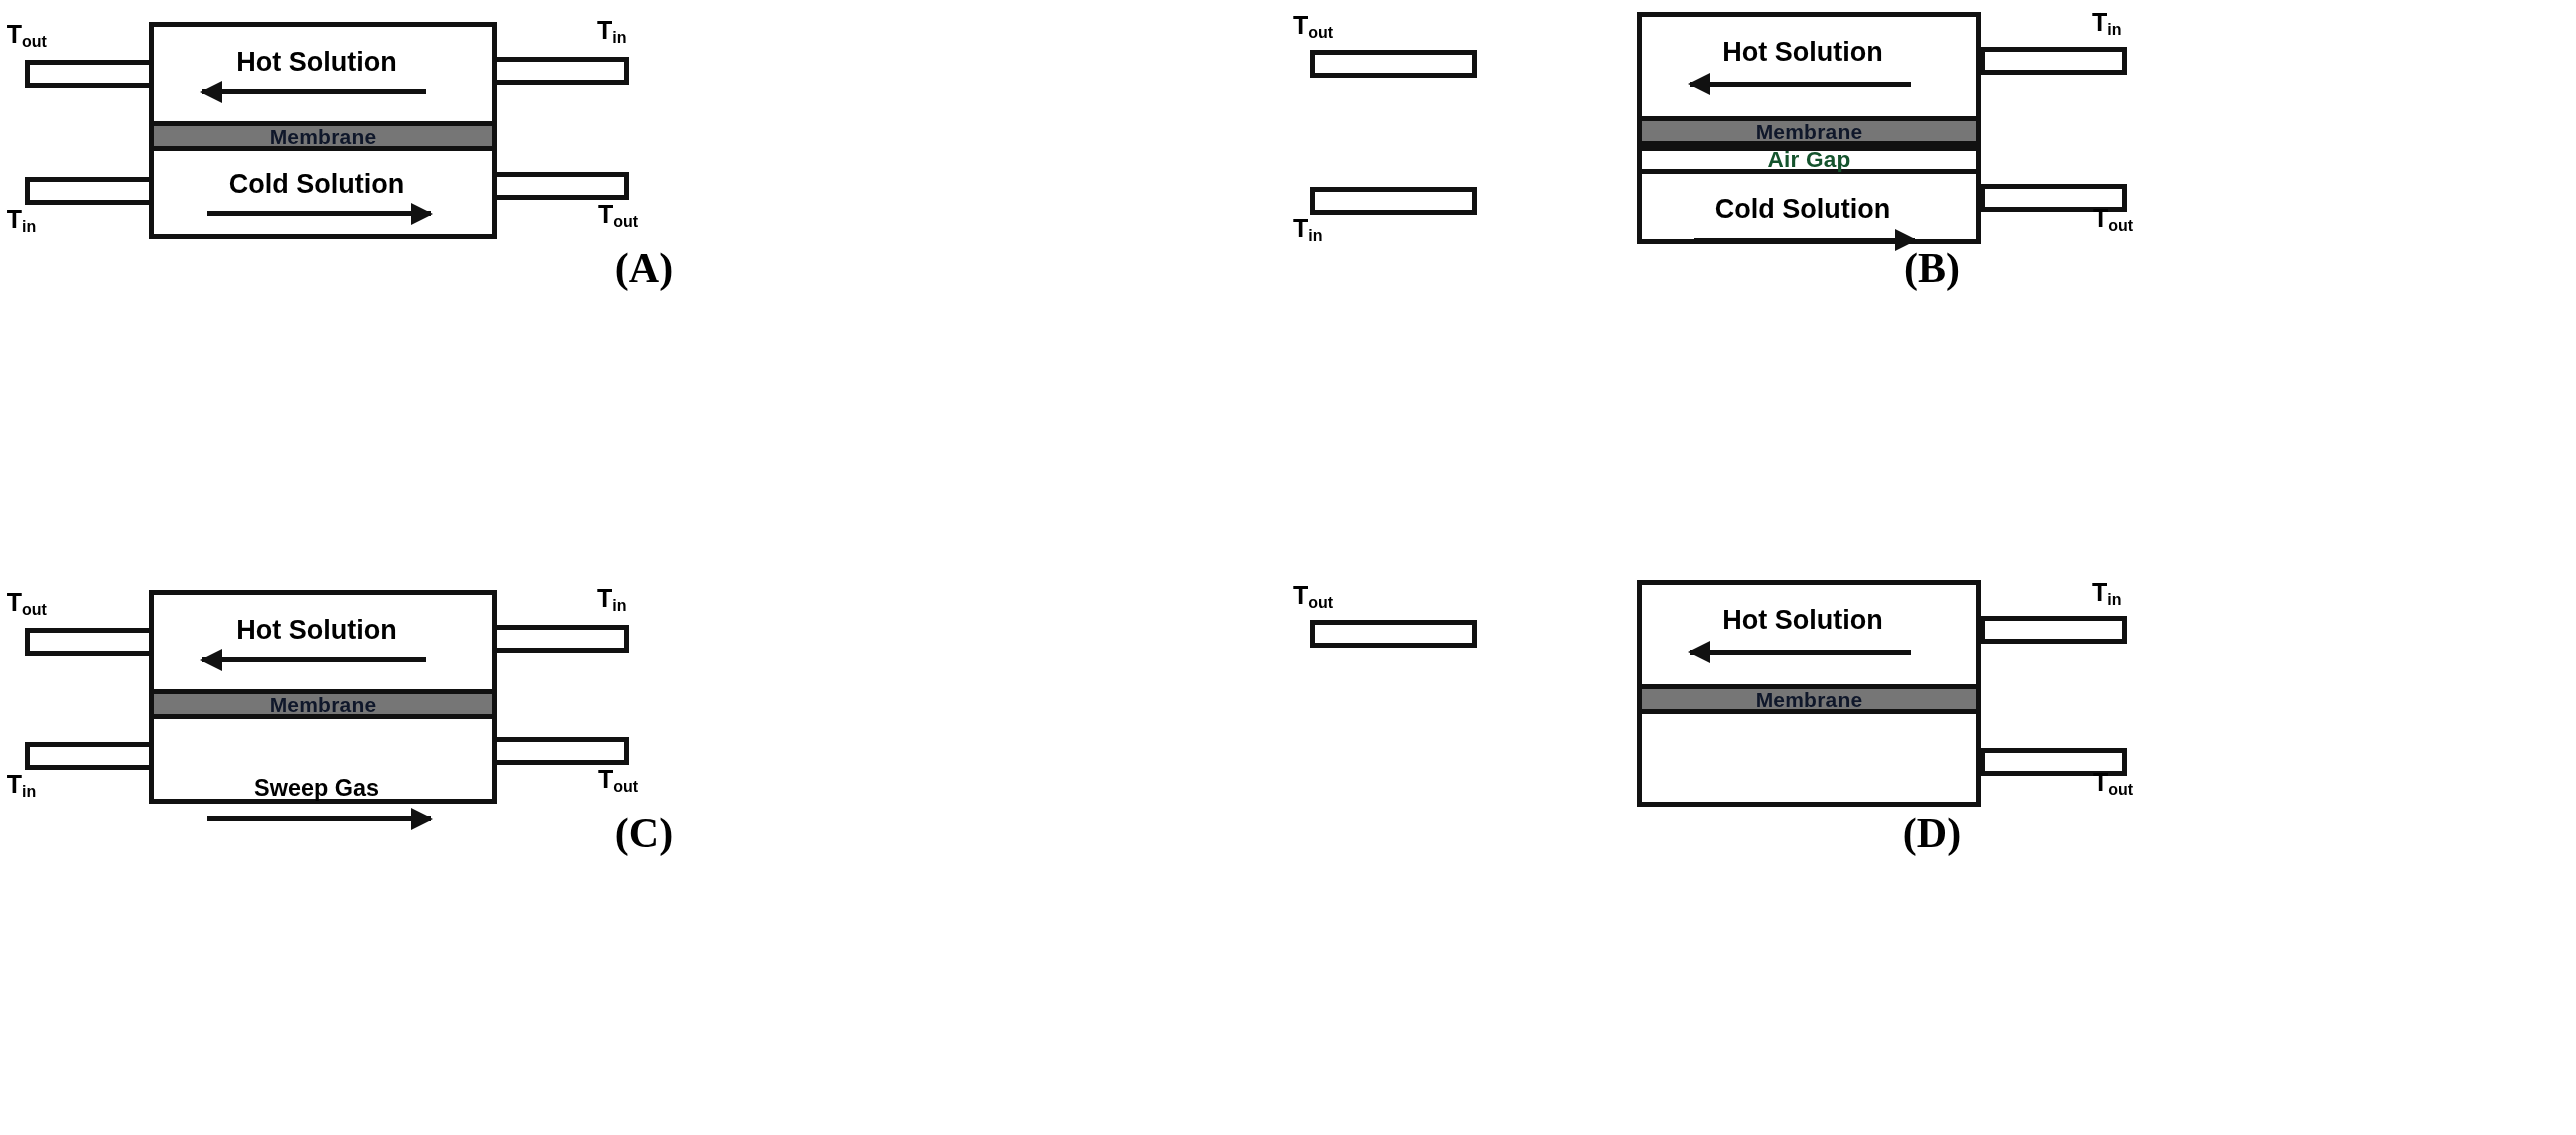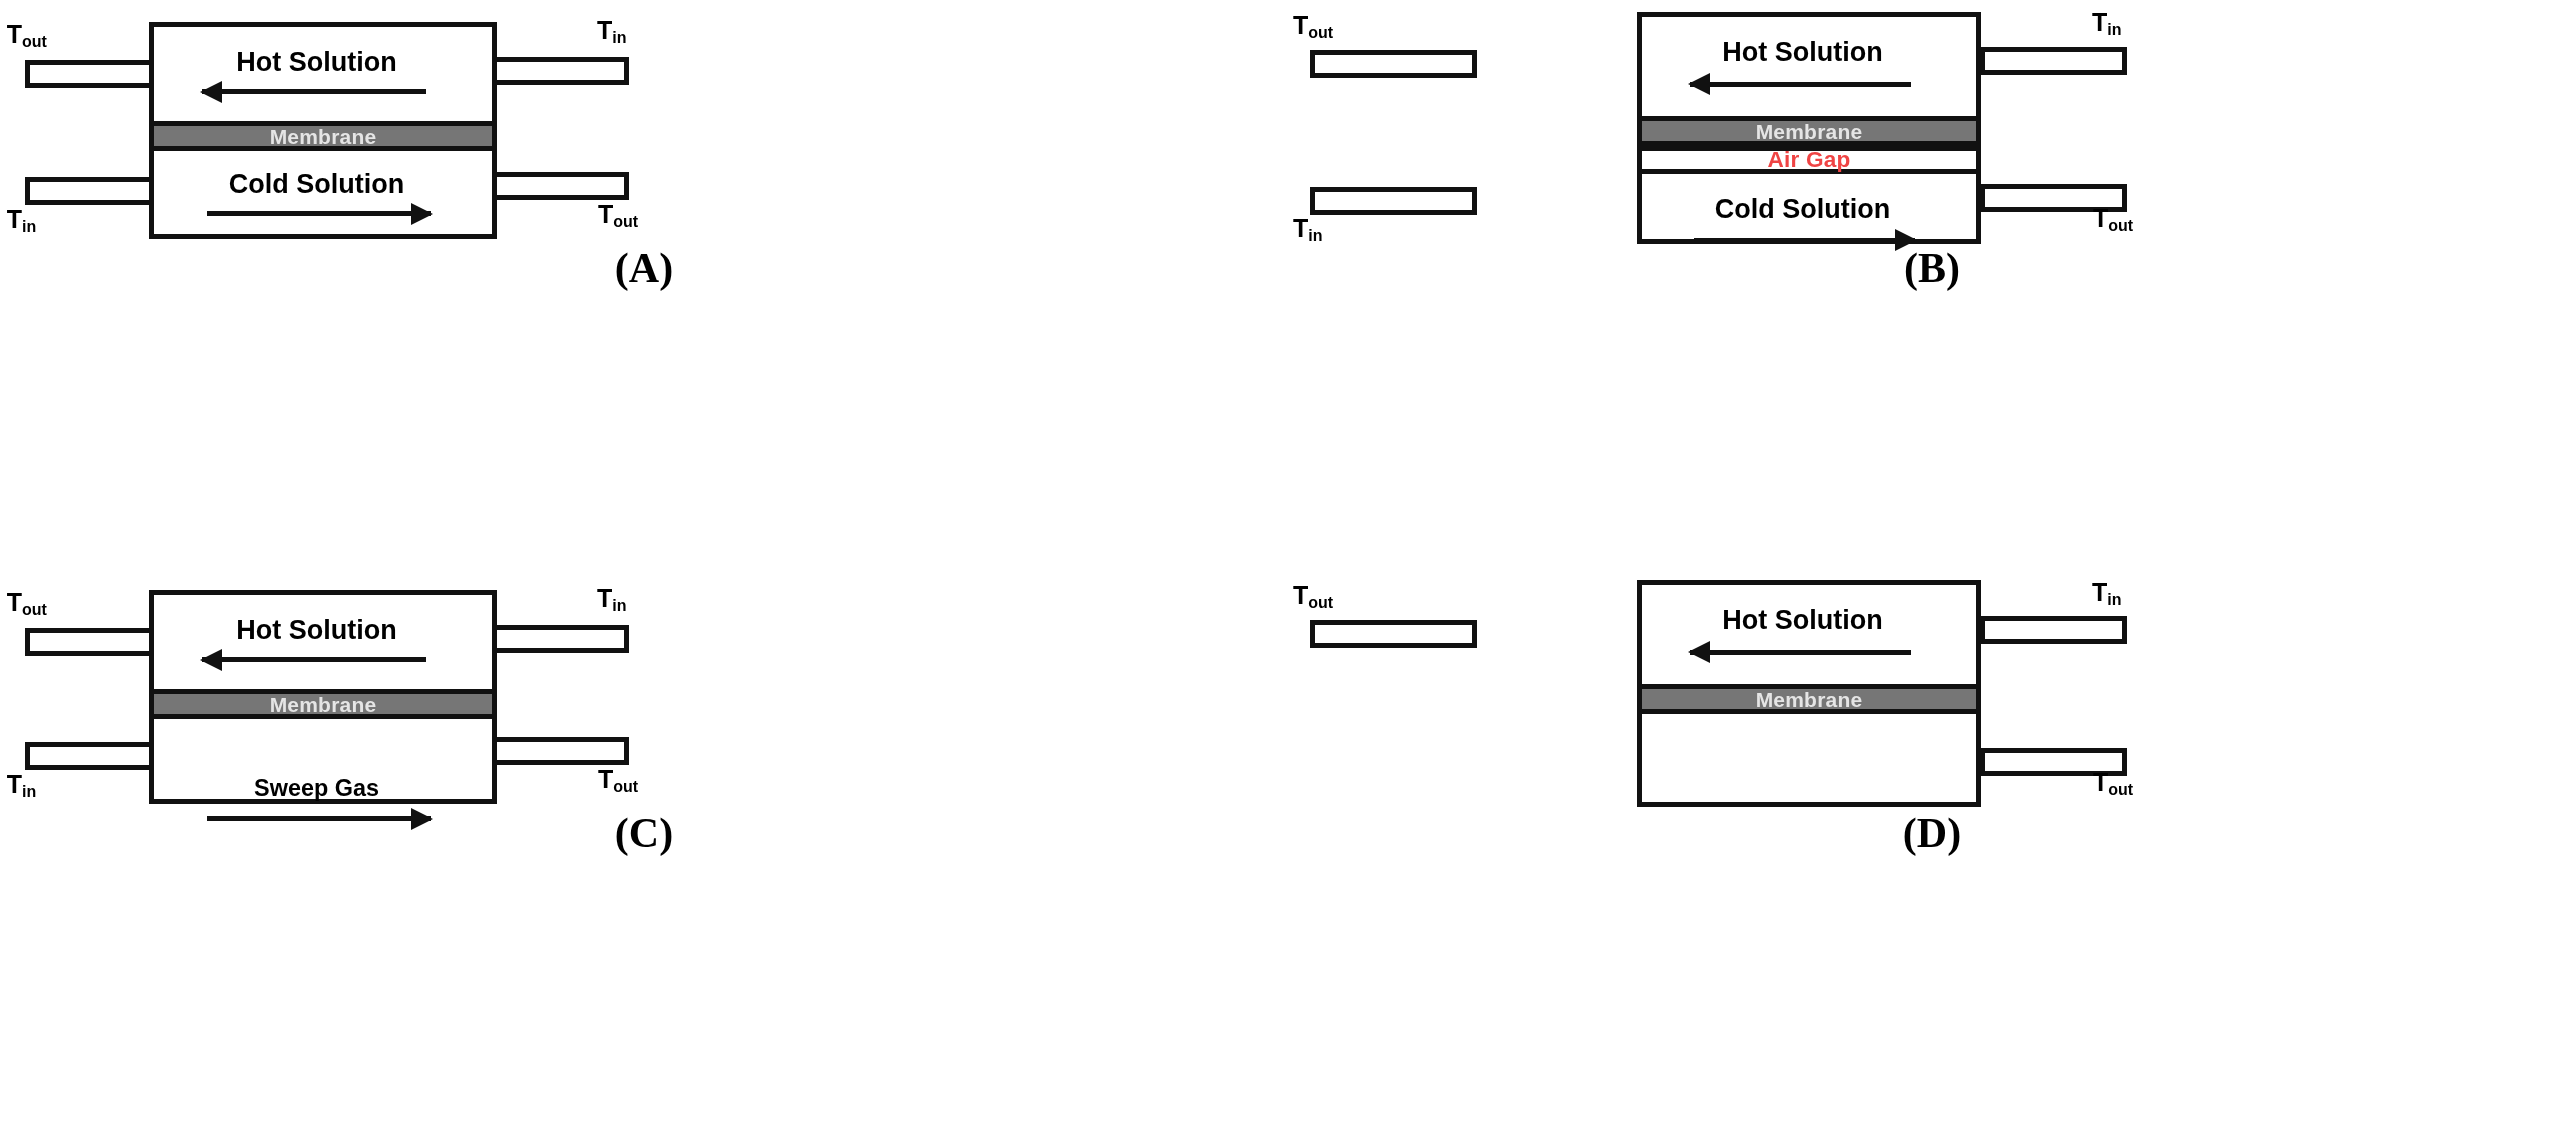--- a/index.html
+++ b/index.html
@@ -17,22 +17,22 @@
 
   
   .band{position:absolute;left:0;right:0;box-sizing:border-box;}
   .band-membrane{background:#767676;border-top:5.8px solid #111;border-bottom:5.8px solid #111;}
   .band-plain{background:#fff;border-top:5px solid #111;border-bottom:5px solid #111;}
 
   .band-label{
     position:absolute;left:0;right:0;top:50%;transform:translateY(-50%);
     text-align:center;font-weight:bold;letter-spacing:0.2px;line-height:1;
   }
-  .band-label.membrane{color:#e5e5e5;font-size:21px;}
-  .band-label.airgap{color:#ef4444;font-size:22.6px;}
+  .band-label.membrane{color:#0f172a;font-size:21px;}
+  .band-label.airgap{color:#14532d;font-size:22.6px;}
 
   
   .chamber{position:absolute;left:0;right:13px;border-radius:29px;}
   .chamber-title{
     position:absolute;left:0;right:0;text-align:center;
     font-weight:bold;font-size:27px;color:#000;line-height:1;white-space:nowrap;
   }
 
   
   .arrow{position:absolute;height:0;}

